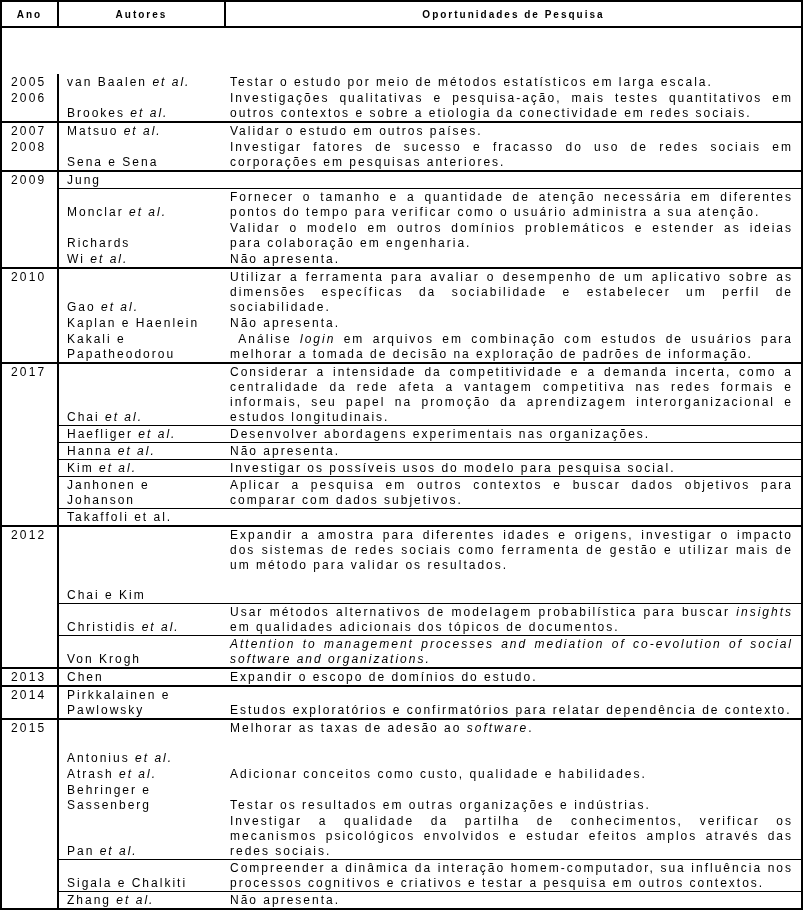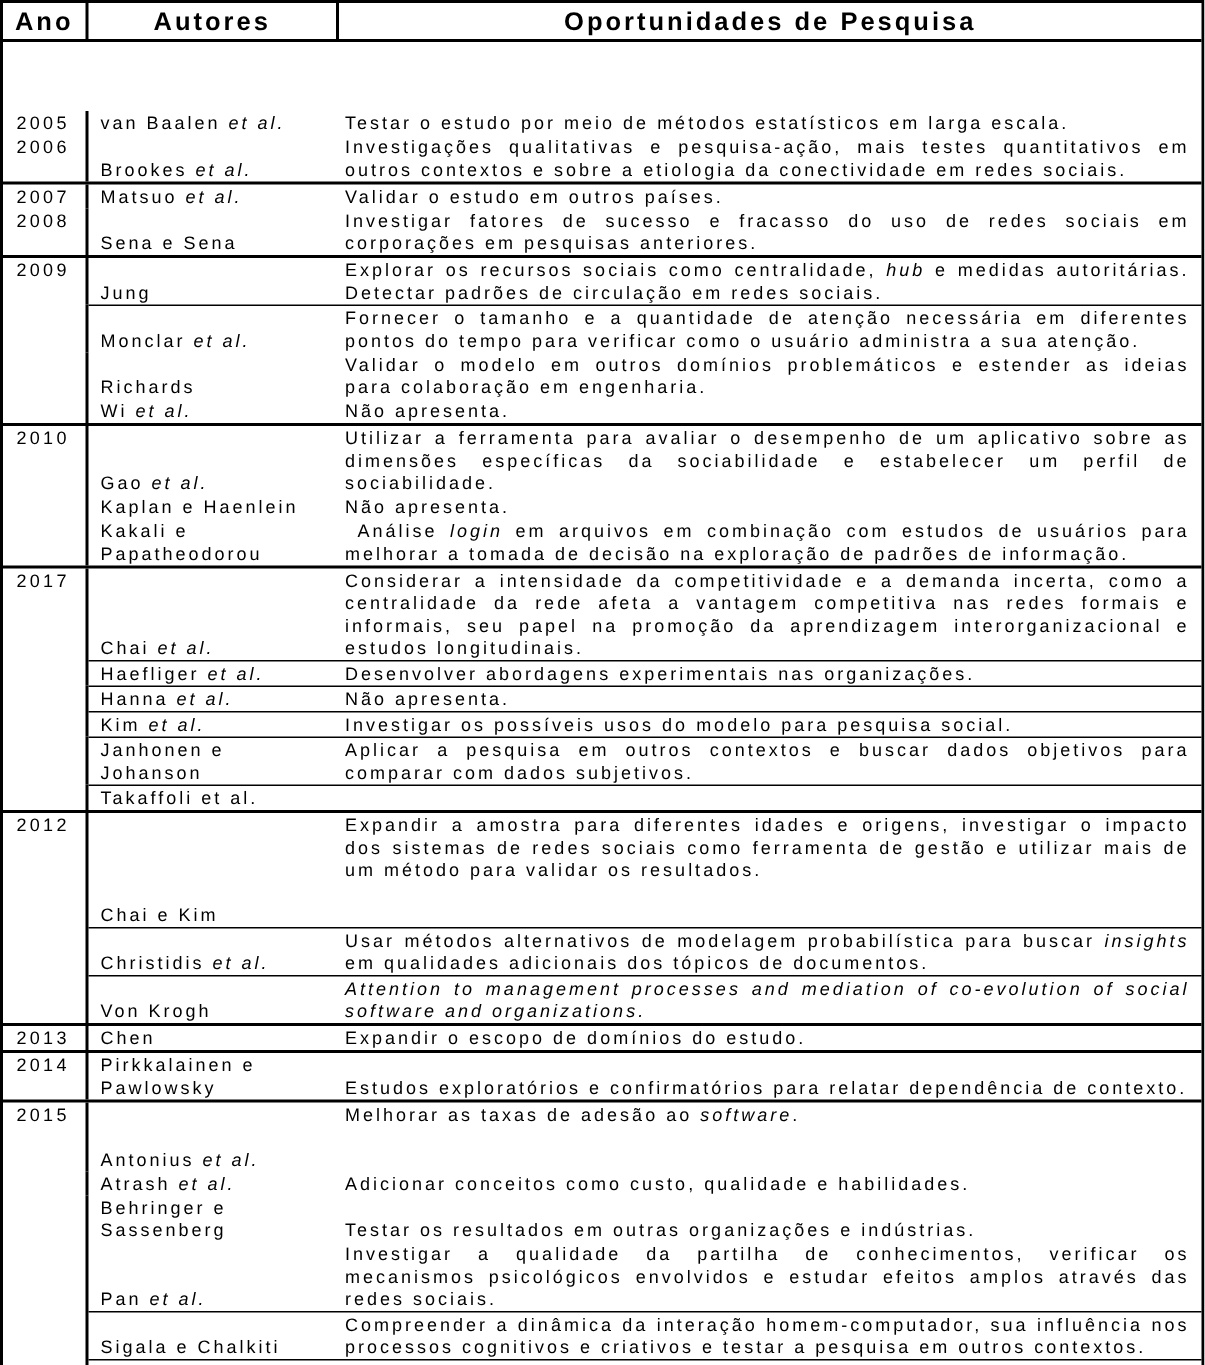--- a/index.html
+++ b/index.html
@@ -17,21 +17,21 @@
     font-family:"Liberation Sans","DejaVu Sans",sans-serif;
     font-size:12px;
     line-height:15px;
     letter-spacing:2px;
   }
   .header-row{
     display:flex;
     border-bottom:2px solid var(--border);
     font-weight:bold;
     text-align:center;
-    font-size:17px;
+    font-size:10px;
   }
   .h-ano{width:57px;box-sizing:border-box;border-right:2px solid var(--border);padding:5px 0 4px 0;flex-shrink:0;}
   .h-aut{width:167px;box-sizing:border-box;border-right:2px solid var(--border);padding:5px 0 4px 0;flex-shrink:0;}
   .h-opp{flex:1;padding:5px 0 4px 0;}
   .block{border-top:2px solid var(--border);}
   .block:first-child{border-top:none;margin-top:46px;}
   .subrow{display:flex;align-items:stretch;}
   .c-ano{
     width:57px;box-sizing:border-box;flex-shrink:0;
     border-right:2px solid var(--border);
@@ -94,21 +94,20 @@
             <div class="c-aut">Sena e Sena</div>
             <div class="c-opp">Investigar fatores de sucesso e fracasso do uso de redes sociais em corporações em pesquisas anteriores.</div>
           </div>
         </div>
       </div>
       <div class="block">
         <div class="subrow">
           <div class="c-ano">2009</div>
           <div class="c-main">
             <div class="c-aut">Jung</div>
-            <div class="c-opp">Explorar os recursos sociais como centralidade, <i>hub</i> e medidas autoritárias. Detectar padrões de circulação em redes sociais.</div>
           </div>
         </div>
         <div class="subrow">
           <div class="c-ano"></div>
           <div class="c-main divider">
             <div class="c-aut">Monclar <i>et al.</i></div>
             <div class="c-opp">Fornecer o tamanho e a quantidade de atenção necessária em diferentes pontos do tempo para verificar como o usuário administra a sua atenção.</div>
           </div>
         </div>
         <div class="subrow">

